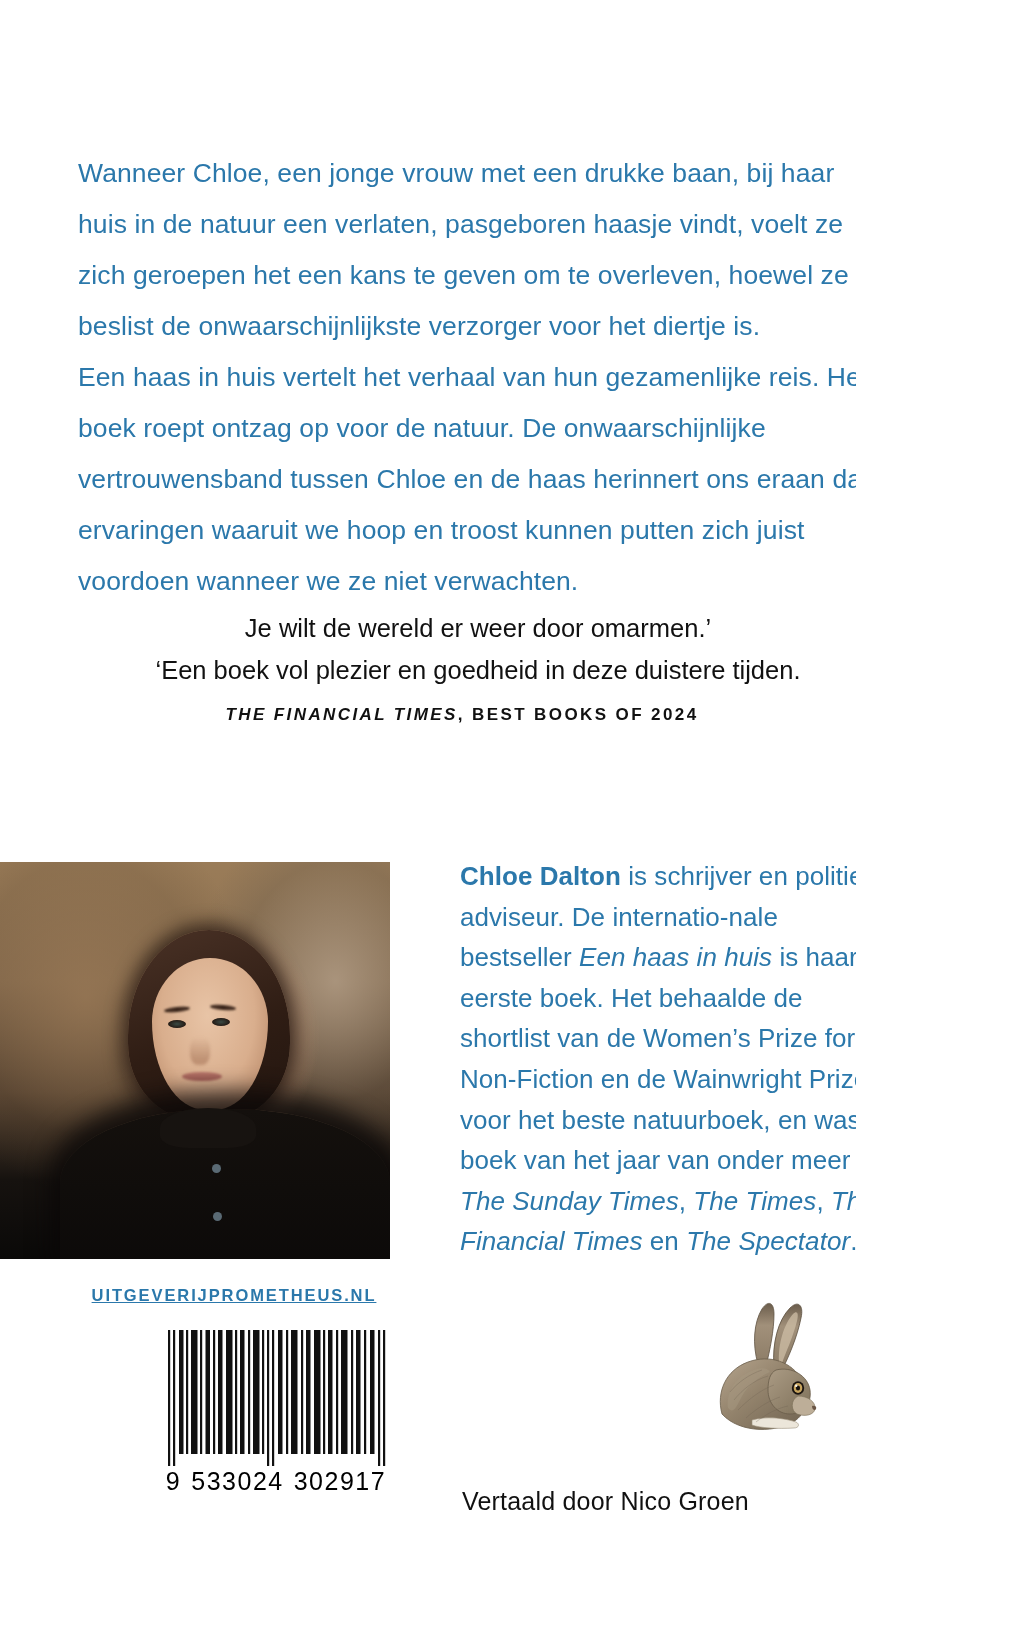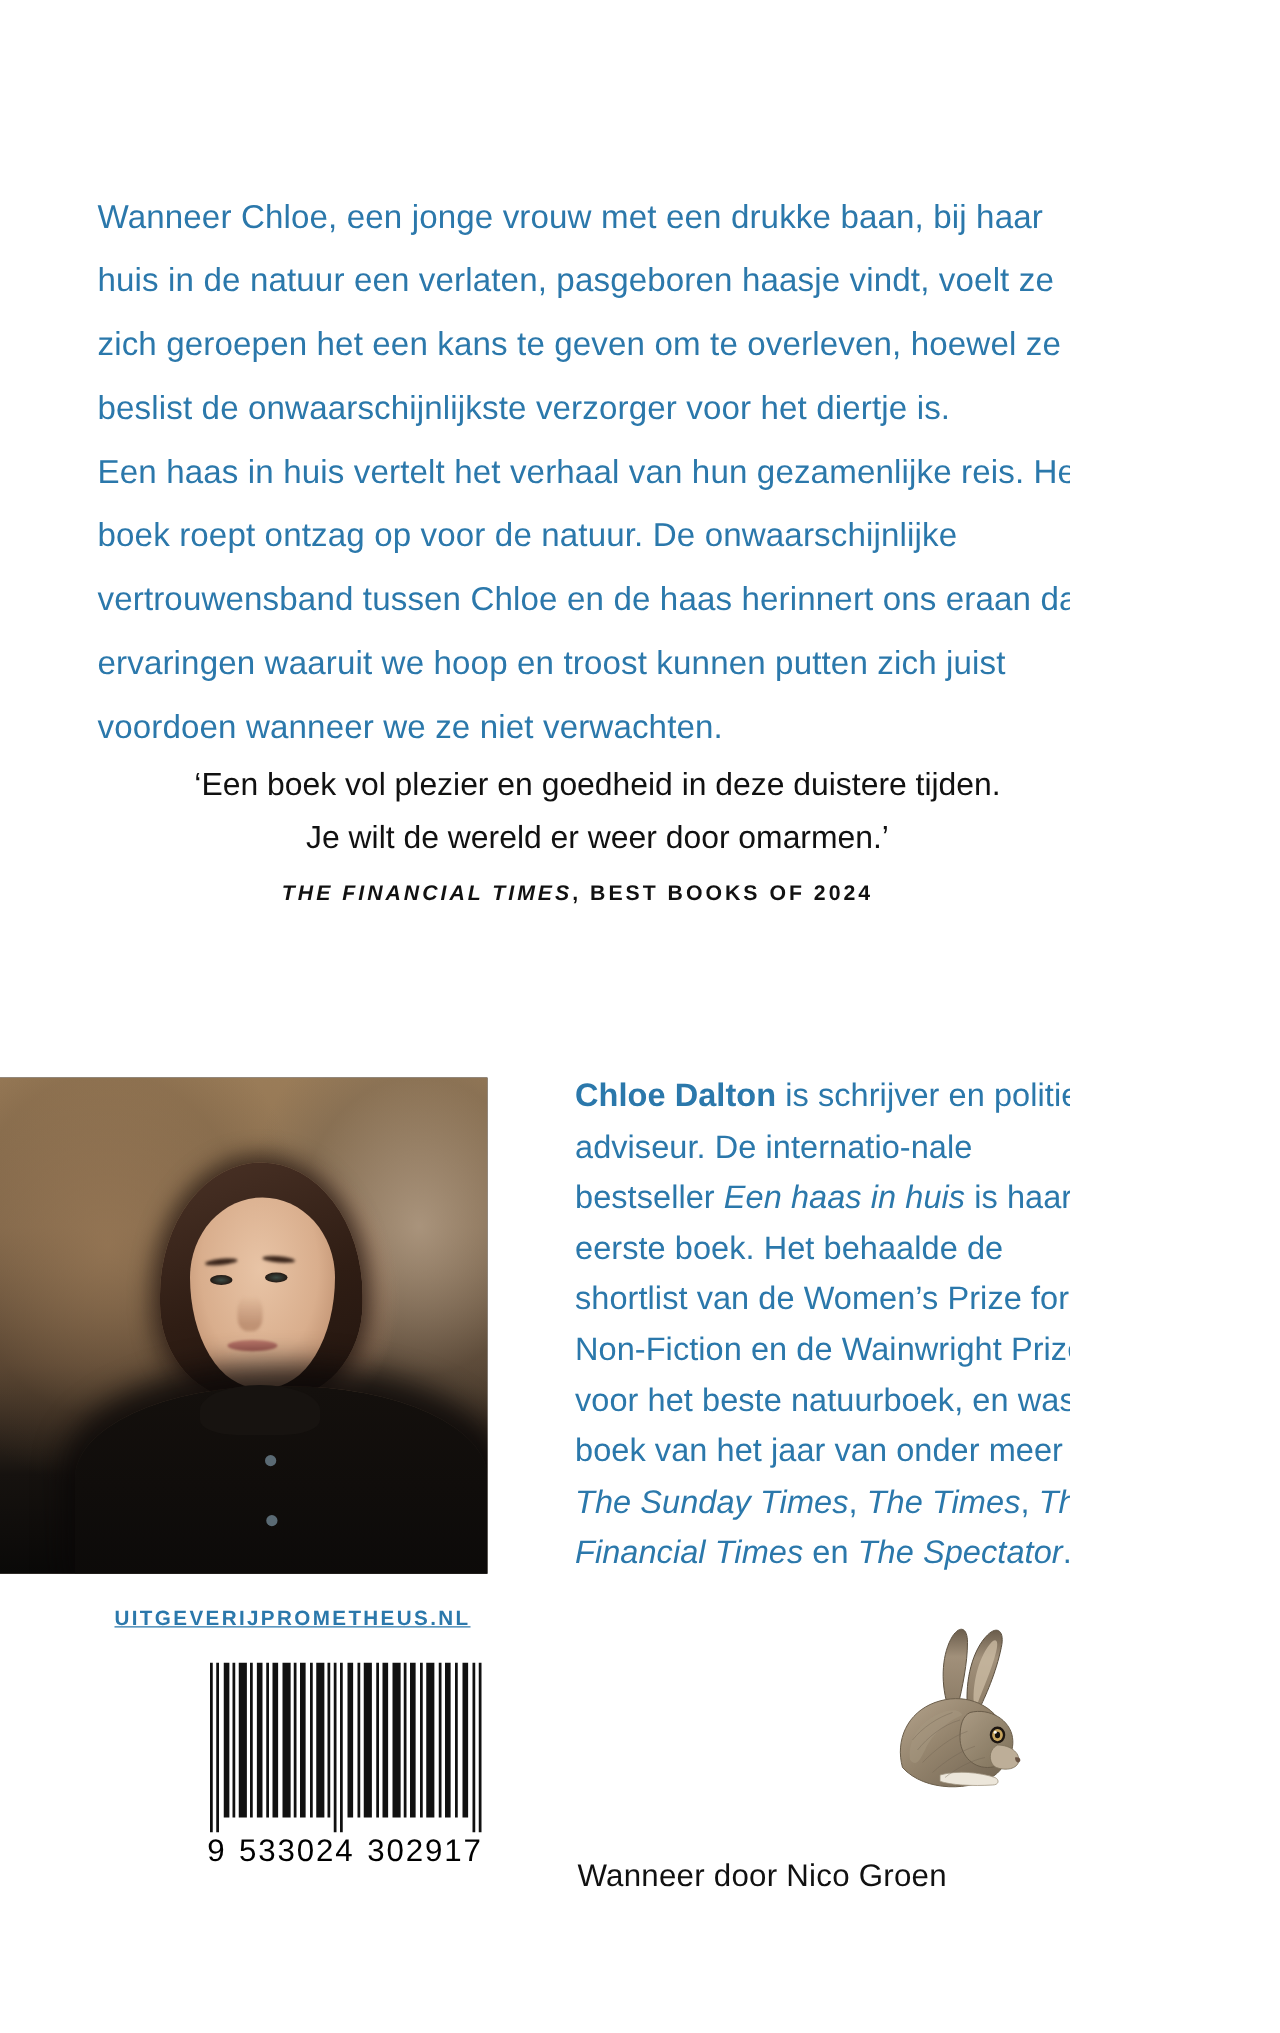--- a/index.html
+++ b/index.html
@@ -230,22 +230,22 @@
 <body>
 
 <div class="cover">
 
   <div class="blurb">
     <p>Wanneer Chloe, een jonge vrouw met een drukke baan, bij haar huis in de natuur een verlaten, pasgeboren haasje vindt, voelt ze zich geroepen het een kans te geven om te overleven, hoewel ze beslist de onwaarschijnlijkste verzorger voor het diertje is.</p>
     <p>Een haas in huis vertelt het verhaal van hun gezamenlijke reis. Het boek roept ontzag op voor de natuur. De onwaarschijnlijke vertrouwensband tussen Chloe en de haas herinnert ons eraan dat ervaringen waaruit we hoop en troost kunnen putten zich juist voordoen wanneer we ze niet verwachten.</p>
   </div>
 
   <div class="quote">
+    <span class="quote-line">Je wilt de wereld er weer door omarmen.’</span>
     <span class="quote-line">‘Een boek vol plezier en goedheid in deze duistere tijden.</span>
-    <span class="quote-line">Je wilt de wereld er weer door omarmen.’</span>
   </div>
   <div class="attribution"><span class="src">THE FINANCIAL TIMES</span><span>, BEST BOOKS OF 2024</span></div>
 
   <div class="photo-wrap">
     <div class="photo">
       <div class="ph-hair"></div>
       <div class="ph-face"></div>
       <div class="ph-brow l"></div>
       <div class="ph-brow r"></div>
       <div class="ph-eye l"></div>
@@ -350,15 +350,15 @@
 
     <g stroke="#6d6050" stroke-width="0.55" fill="none" opacity="0.55">
       <path d="M34 112 C42 102 54 92 68 88"></path>
       <path d="M38 122 C48 112 60 102 74 97"></path>
       <path d="M46 130 C56 121 68 113 80 109"></path>
       <path d="M30 104 C38 94 50 86 62 82"></path>
       <path d="M56 134 C66 126 78 120 88 118"></path>
     </g>
   </svg>
 
-  <div class="translator">Wanneer door Nico Groen</div>
+  <div class="translator">Vertaald door Nico Groen</div>
 
 </div>
 
 </body></html>

